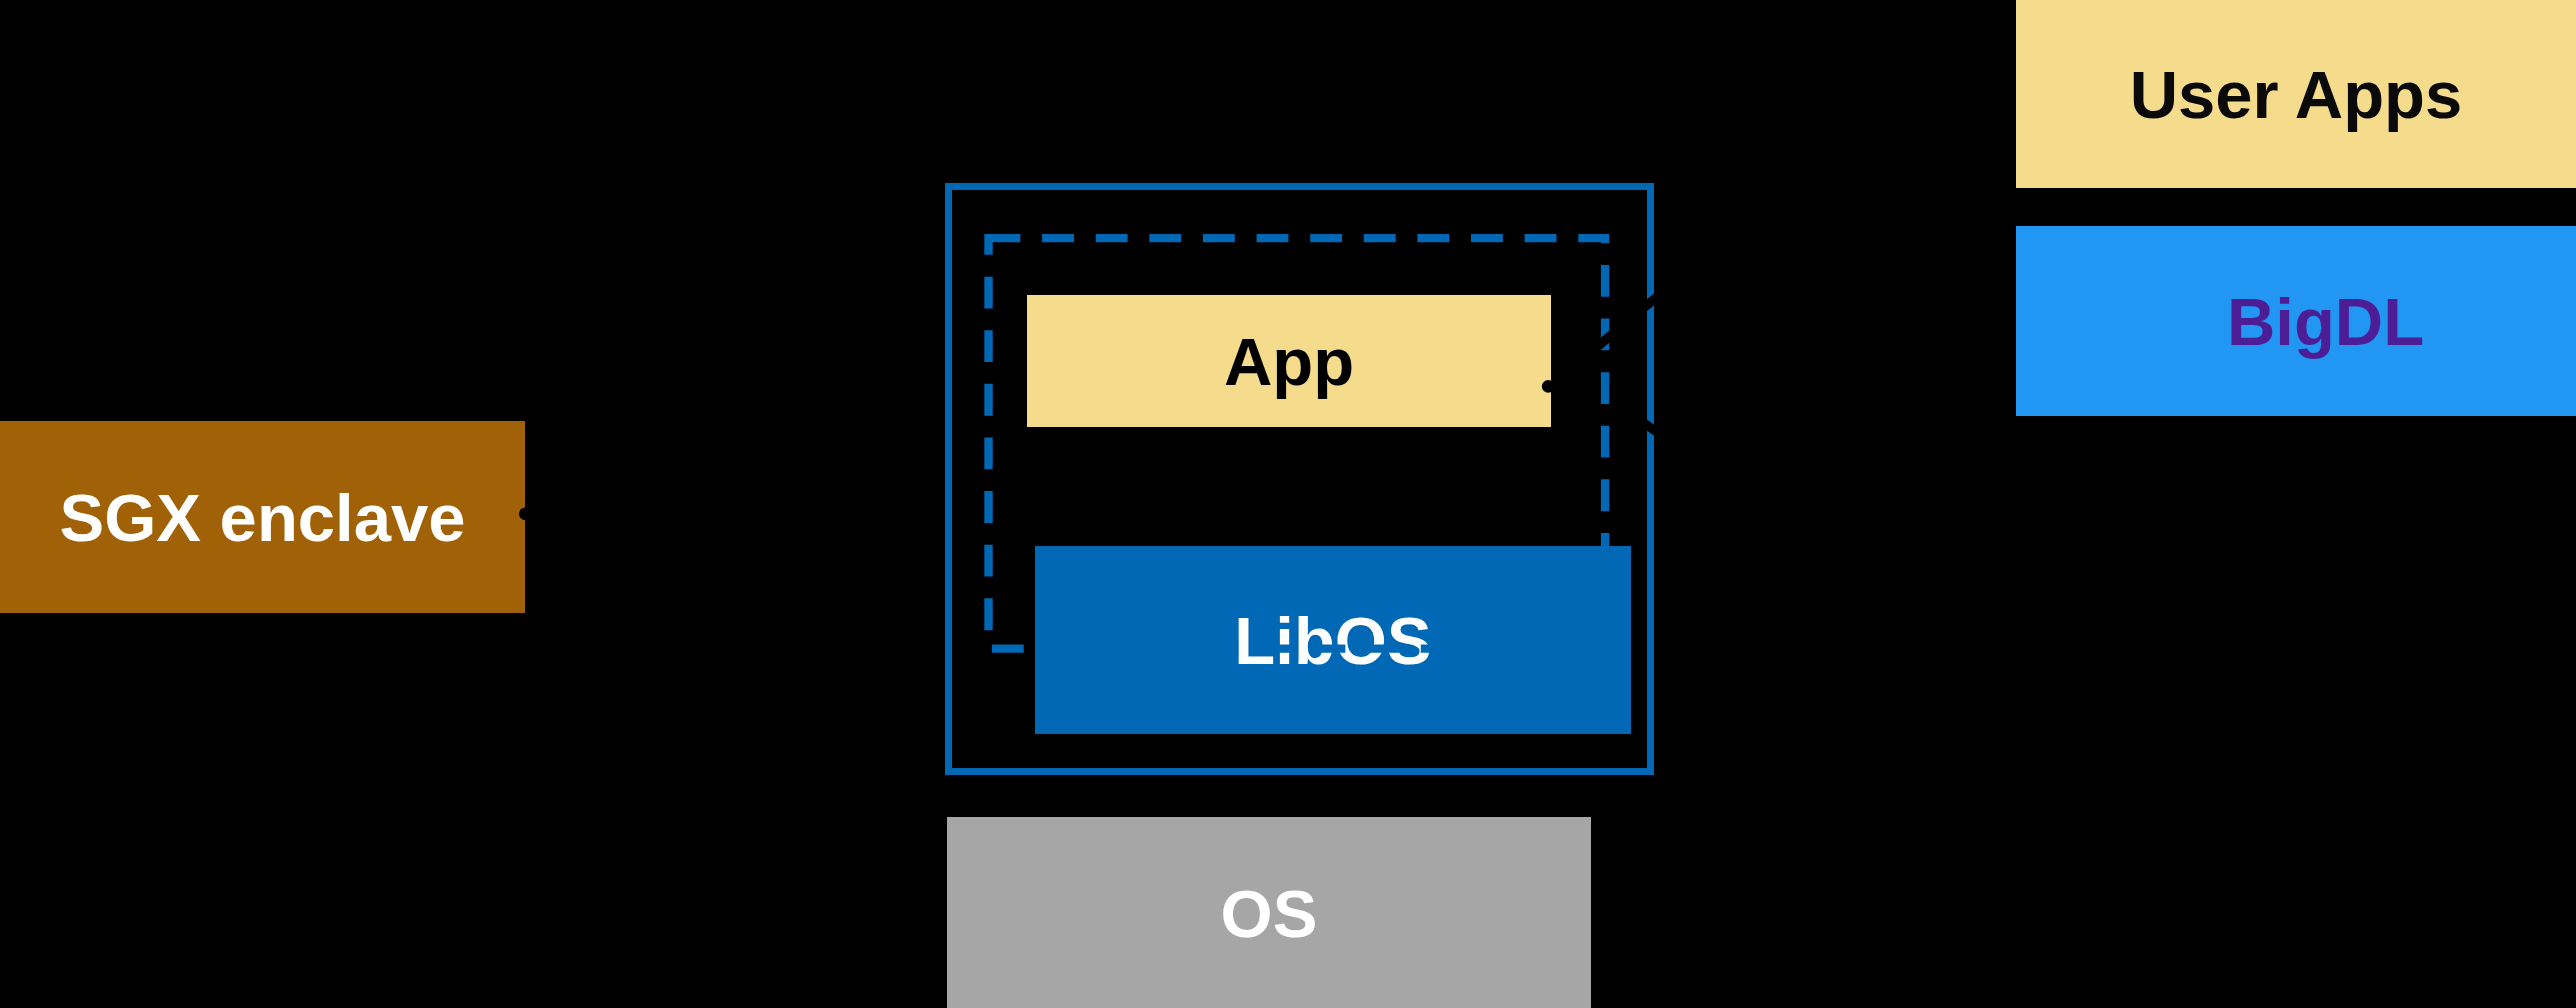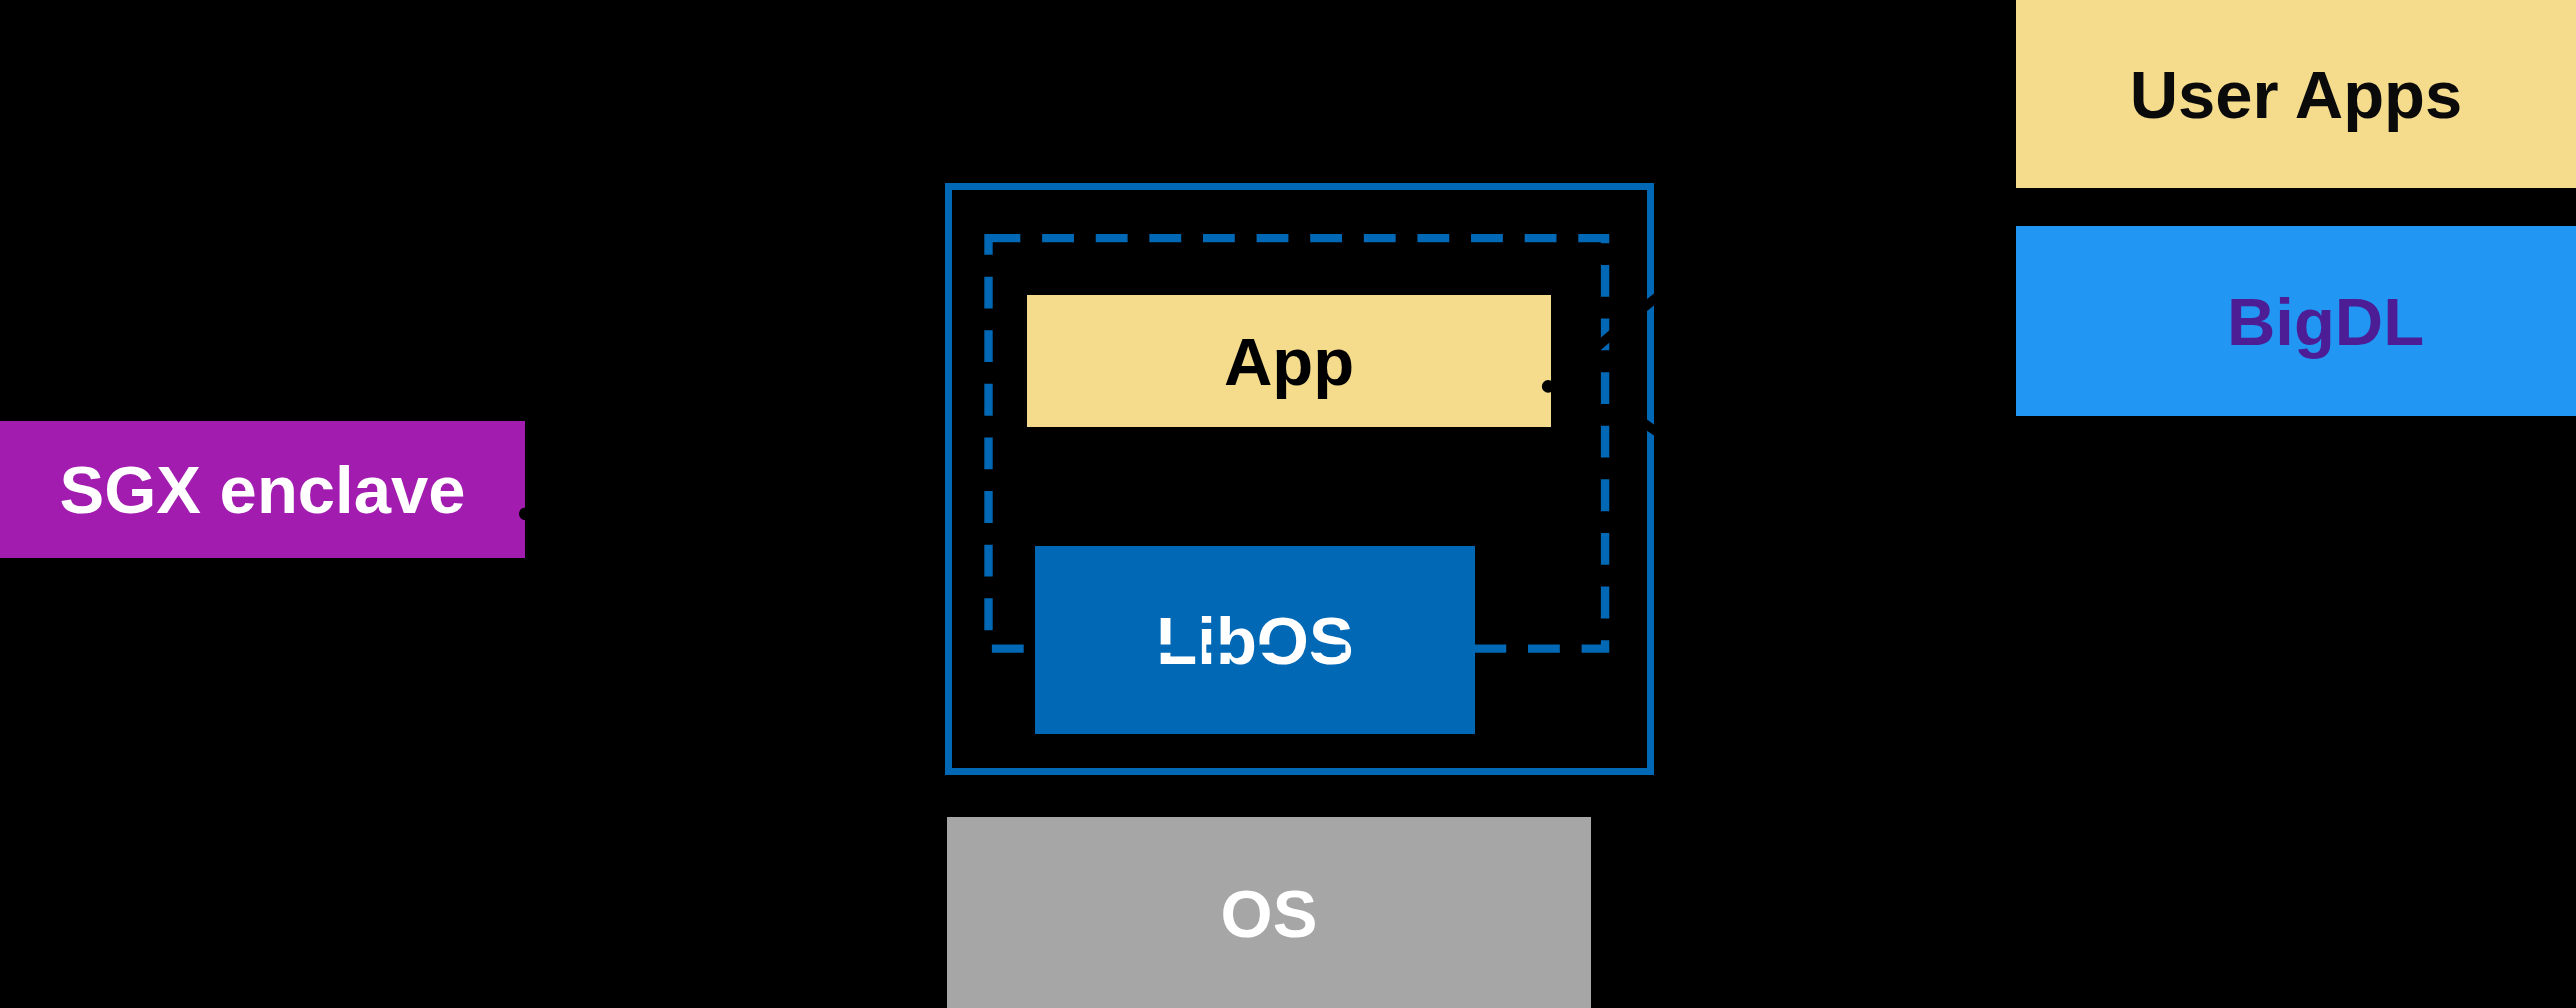--- a/index.html
+++ b/index.html
@@ -20,35 +20,35 @@
     display: flex;
     align-items: center;
     justify-content: center;
     font-size: 67px;
     line-height: 1;
     white-space: nowrap;
     font-weight: bold;
   }
   
   .sgx-box {
-    left: 0; top: 421px; width: 525px; height: 137px;
-    background: #a21caf; color: #FFFFFF;
+    left: 0; top: 421px; width: 525px; height: 192px;
+    background: #a16207; color: #FFFFFF;
   }
   
   .outer-box {
     left: 945px; top: 183px; width: 695px; height: 578px;
     border: 7.5px solid #0068B5;
     background: transparent;
   }
   .app-box {
     left: 1027px; top: 295px; width: 524px; height: 132px;
     background: #F5DC8D; color: #000000;
   }
   .libos-box {
-    left: 1035px; top: 546px; width: 440px; height: 188px;
+    left: 1035px; top: 546px; width: 596px; height: 188px;
     background: #0068B5; color: #FFFFFF;
   }
   .os-box {
     left: 947px; top: 817px; width: 644px; height: 192px;
     background: #A6A6A6; color: #FFFFFF;
     font-weight: bold;
   }
   
   .user-apps-box {
     left: 2016px; top: 0; width: 560px; height: 188px;

